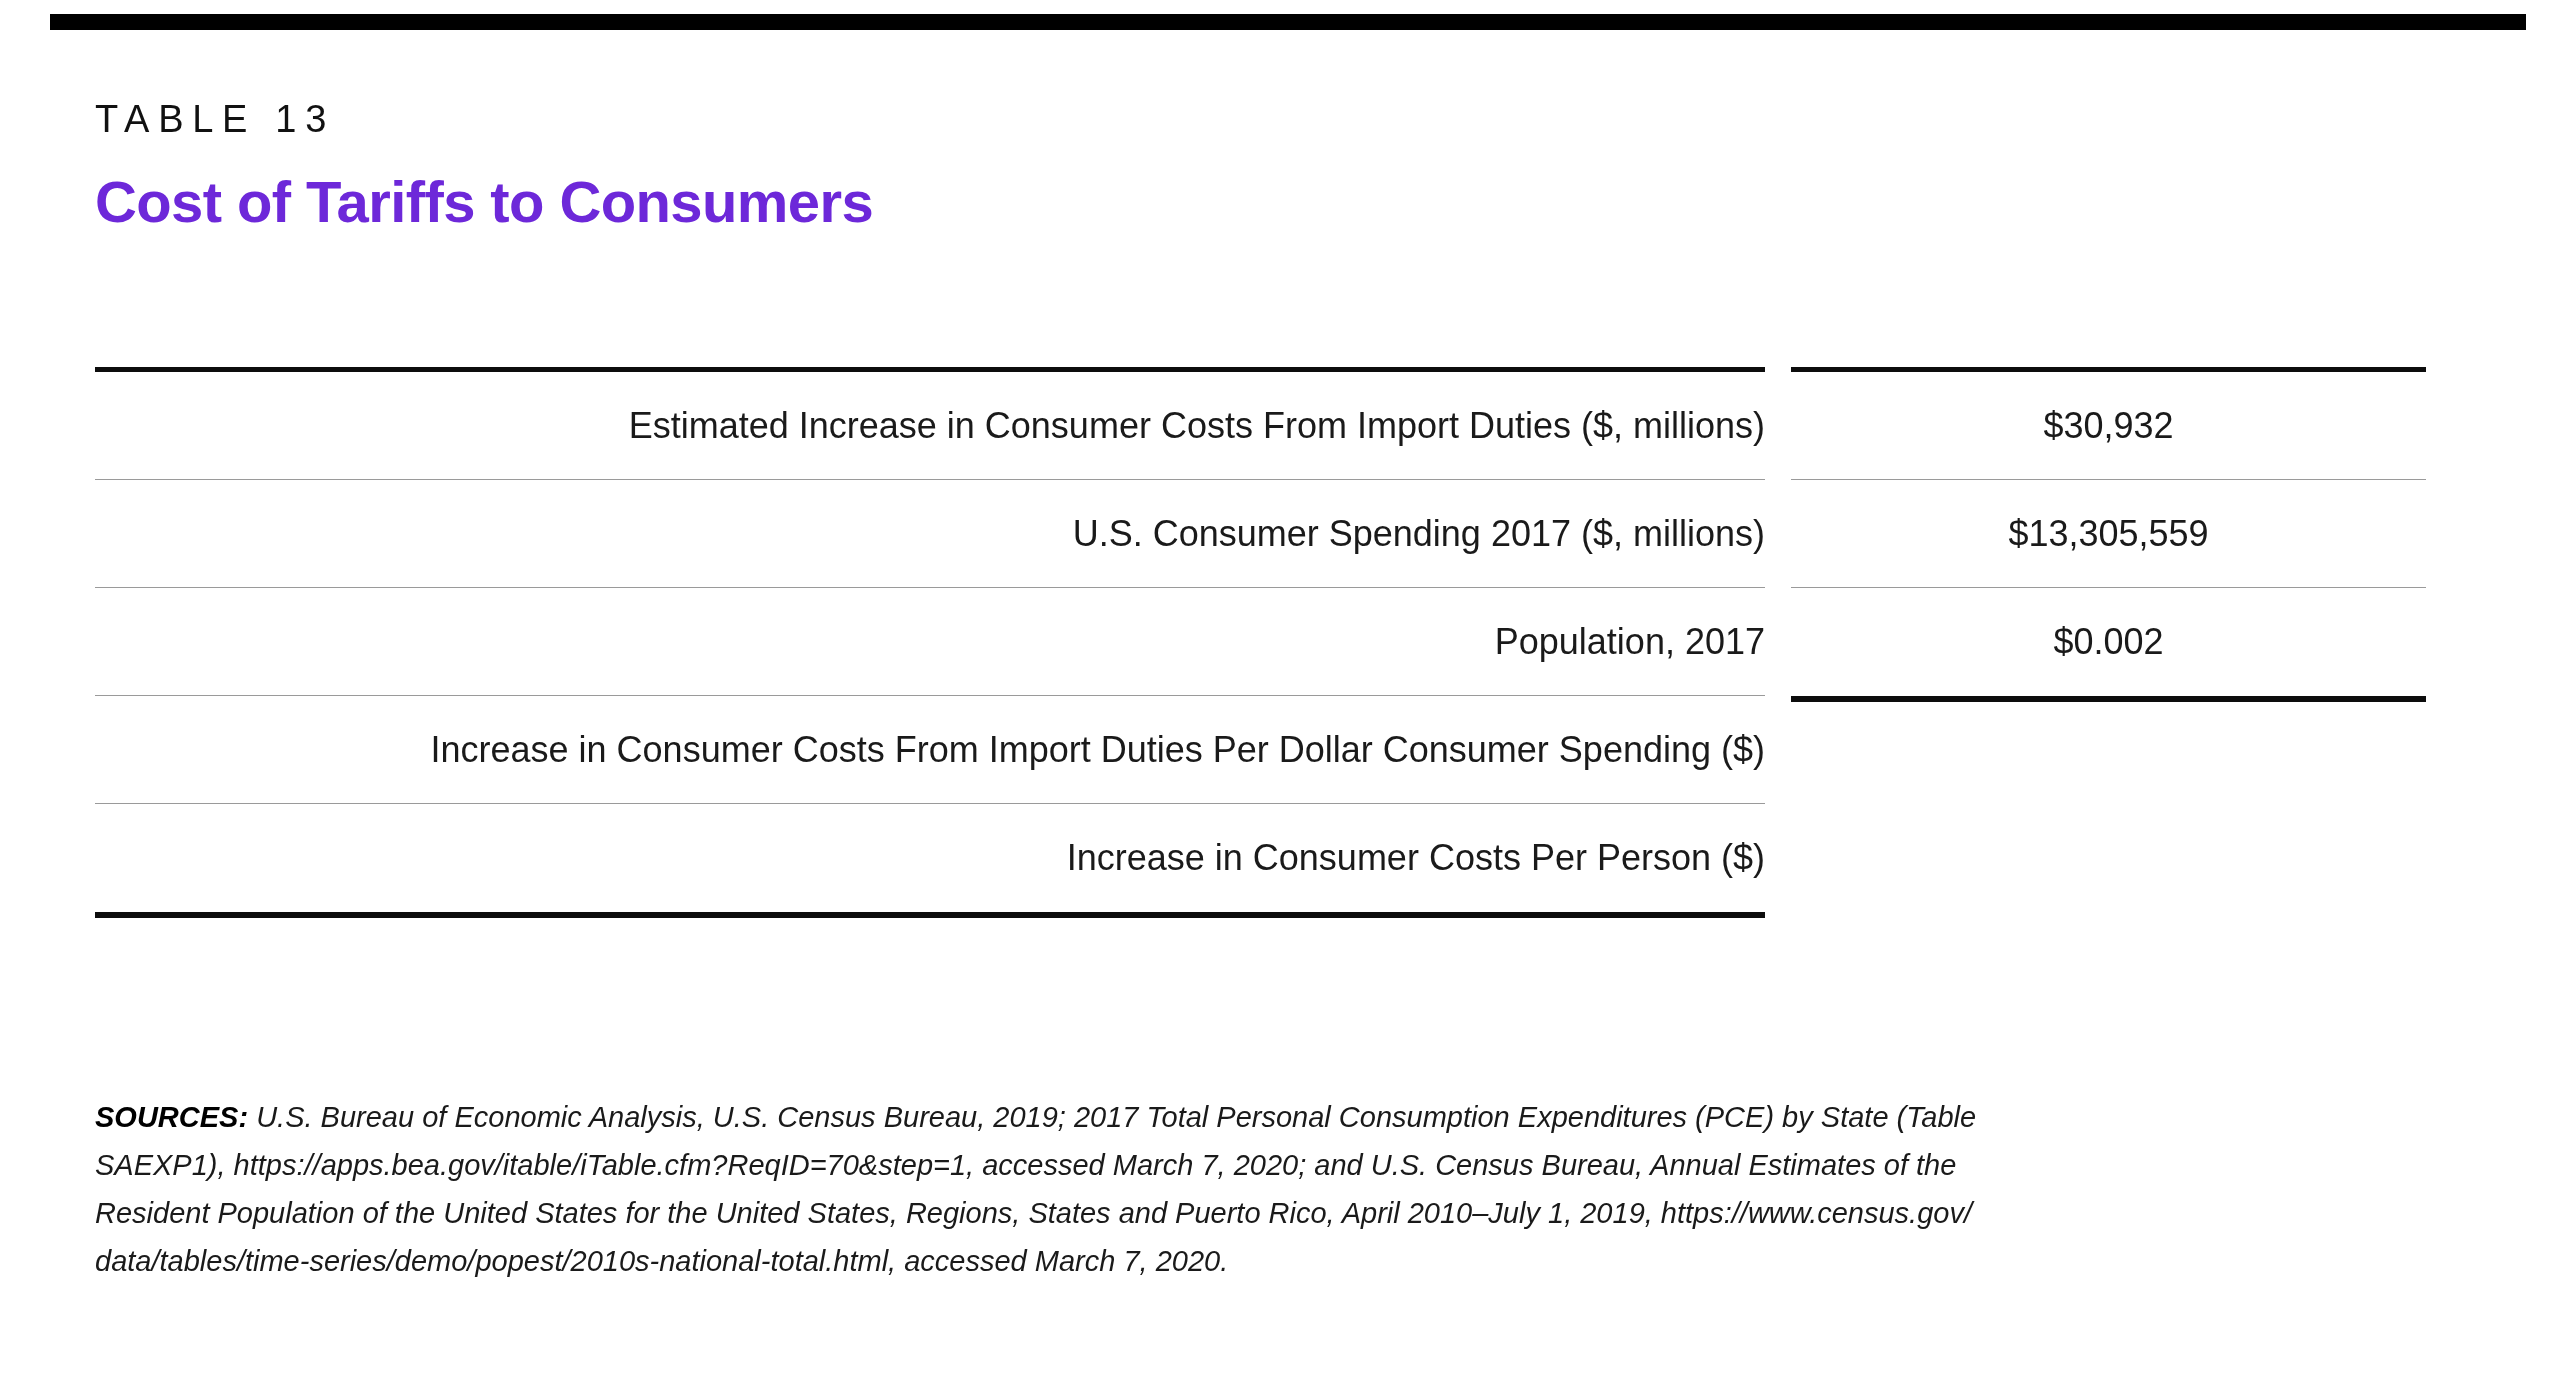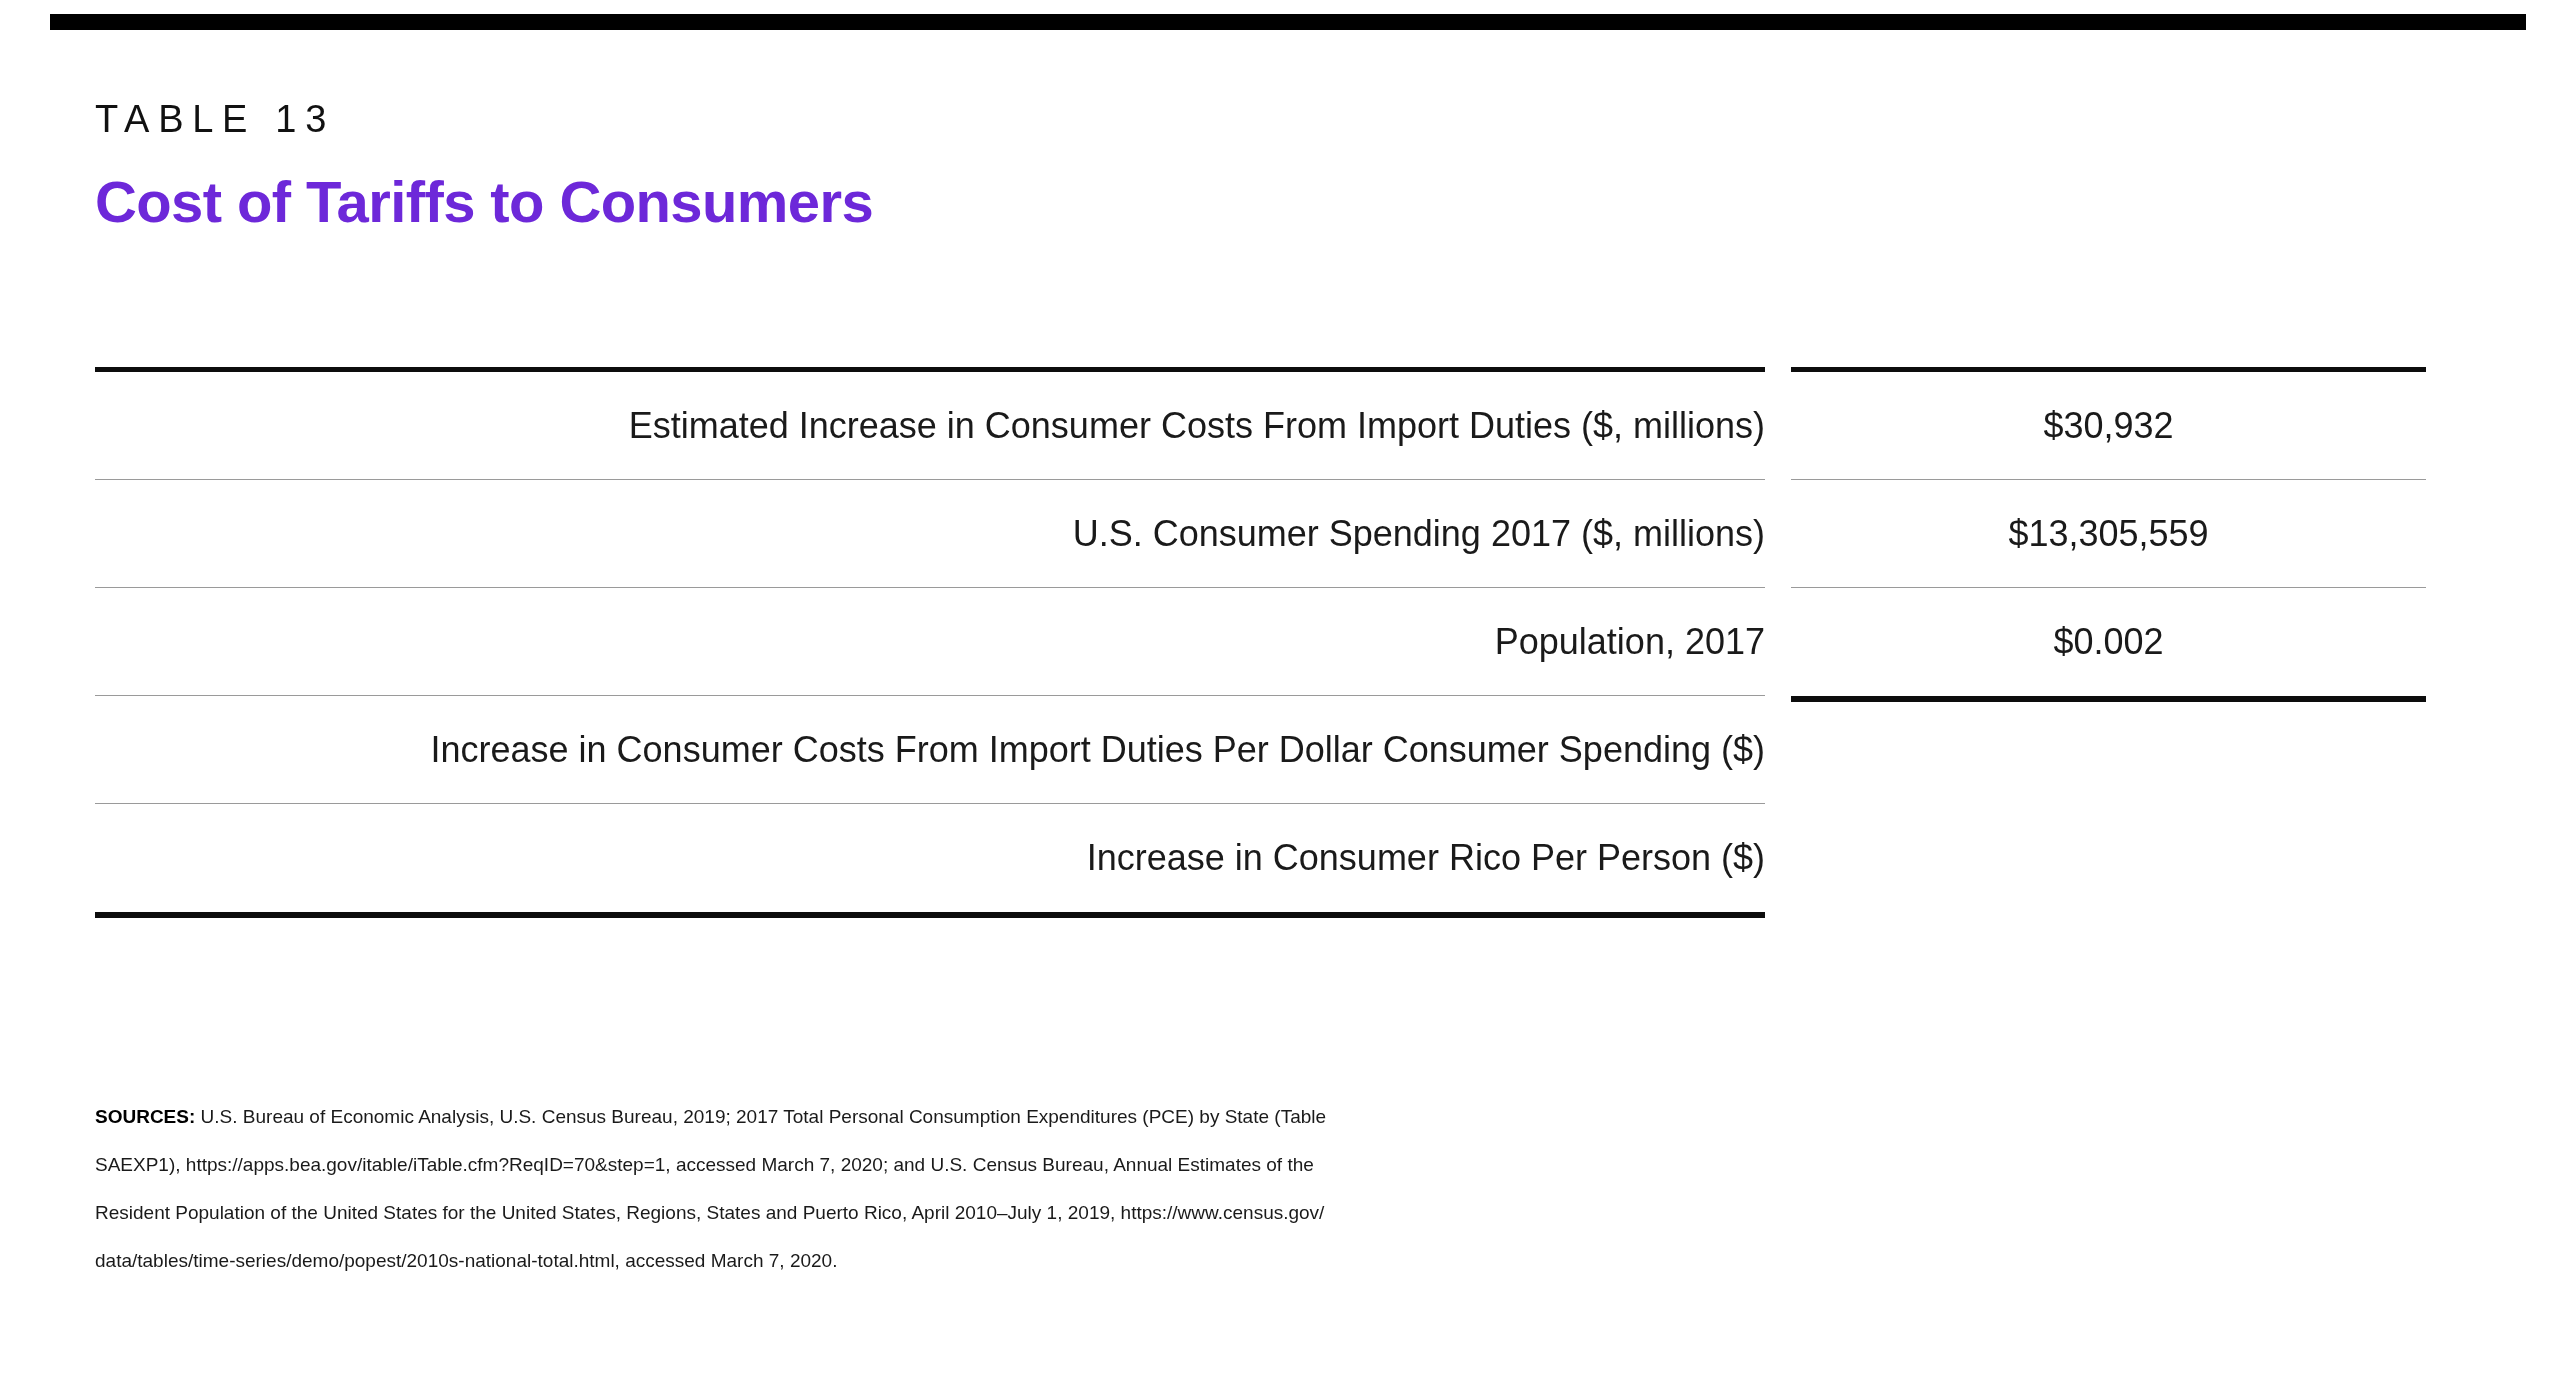--- a/index.html
+++ b/index.html
@@ -37,39 +37,39 @@
     height: 108px;
     display: flex; align-items: center;
     border-bottom: 1.9px solid #9a9a9a;
     font-size: 36px; color: #1a1a1a;
   }
   .cell:last-child { border-bottom: none; }
   .cell.label { justify-content: flex-end; text-align: right; }
   .cell.value { justify-content: center; text-align: center; }
   .sources {
     position: absolute; left: 95px; top: 1093px; width: 2386px;
-    font-size: 19px; line-height: 48px; color: #1a1a1a;
+    font-size: 29px; line-height: 48px; color: #1a1a1a; font-style: italic;
   }
   .sources .src-line { display: block; }
   .sources b { font-weight: 700; color: #000000; }
 </style>
 </head>
 <body>
 
 <div class="top-rule"></div>
 
 <div class="eyebrow">TABLE 13</div>
 <div class="page-title">Cost of Tariffs to Consumers</div>
 
 <div class="col col-labels">
   <div class="cell label">Estimated Increase in Consumer Costs From Import Duties ($, millions)</div>
   <div class="cell label">U.S. Consumer Spending 2017 ($, millions)</div>
   <div class="cell label">Population, 2017</div>
   <div class="cell label">Increase in Consumer Costs From Import Duties Per Dollar Consumer Spending ($)</div>
-  <div class="cell label">Increase in Consumer Rico Per Person ($)</div>
+  <div class="cell label">Increase in Consumer Costs Per Person ($)</div>
 </div>
 
 <div class="col col-values">
   <div class="cell value">$30,932</div>
   <div class="cell value">$13,305,559</div>
   <div class="cell value">$0.002</div>
 </div>
 
 <div class="sources">
   <span class="src-line"><b>SOURCES:</b> <span>U.S. Bureau of Economic Analysis, U.S. Census Bureau, 2019; 2017 Total Personal Consumption Expenditures (PCE) by State (Table</span></span>

